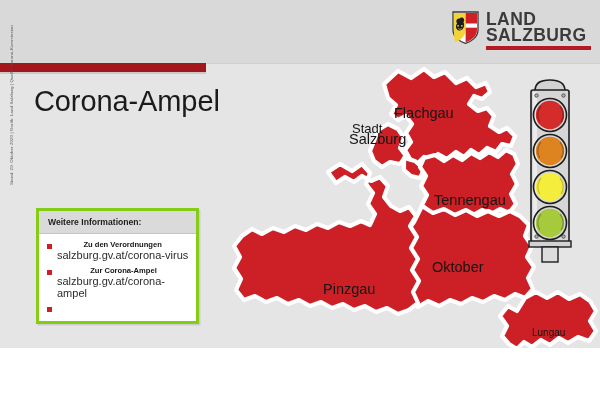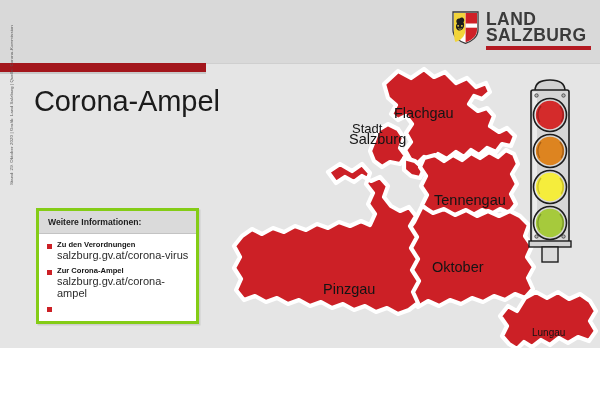--- a/index.html
+++ b/index.html
@@ -144,20 +144,21 @@
     flex: none;
     margin-top: 2.5px;
     margin-right: 5px;
   }
   .info-texts { line-height: 1.05; }
   .info-title {
     font-size: 7.6px;
     font-weight: bold;
     color: #161616;
     display: block;
+    text-align: center;
   }
   .info-url {
     font-size: 11px;
     color: #2c2c2c;
     display: block;
     margin-top: 1.5px;
   }
 
   
   .map-wrap {

